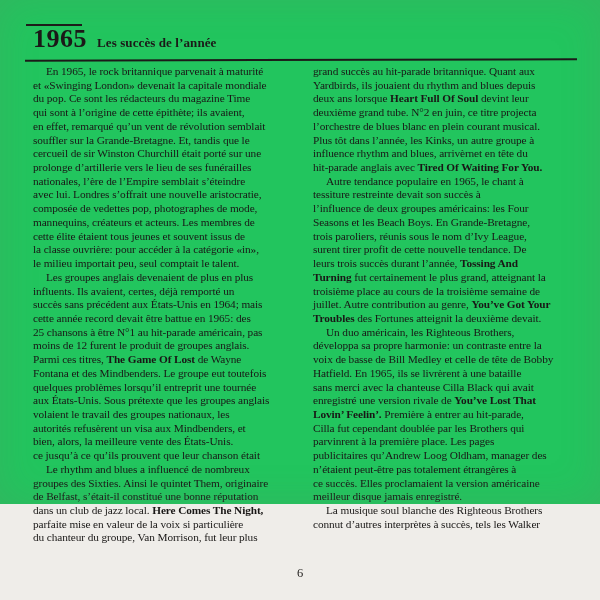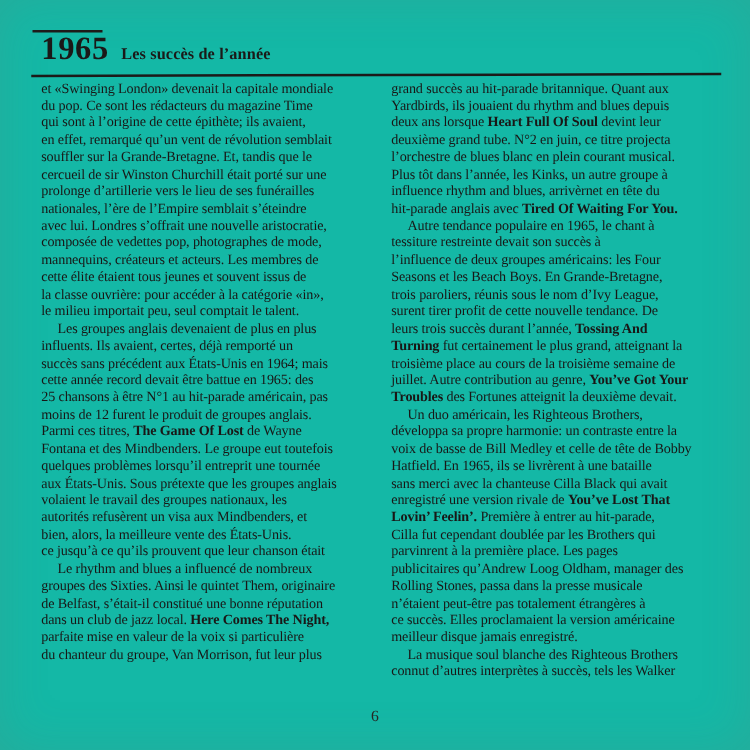--- a/index.html
+++ b/index.html
@@ -3,21 +3,21 @@
 <meta charset="utf-8">
 <style>
   html,body{margin:0;padding:0;}
   body{
     width:600px;height:600px;
     background:#efede9;
     font-family:"Liberation Serif","DejaVu Serif",serif;
     color:#1b1918;
     overflow:hidden;
   }
-  .page{position:relative;width:600px;height:600px;background:#14b8a6;}
+  .page{position:relative;width:600px;height:504px;background:#22c55e;}
   .page::after{content:"";position:absolute;inset:0;pointer-events:none;
     box-shadow:inset 0 0 40px rgba(120,115,105,0.18);}
   .year-rule{position:absolute;left:26px;top:24px;width:56px;height:2px;background:#1c1a19;}
   .header{position:absolute;left:33px;top:26px;display:flex;align-items:baseline;gap:10px;}
   .year{font-size:26px;font-weight:bold;letter-spacing:0.5px;line-height:1;}
   .title{font-size:13px;font-weight:bold;letter-spacing:0.1px;}
   .header-rule{position:absolute;left:25px;top:59px;width:552px;height:2px;background:#1c1a19;transform:rotate(-0.15deg);}
   .columns{position:absolute;left:33px;top:65px;display:flex;gap:12px;}
   .col{width:268px;}
   .line{
@@ -38,20 +38,21 @@
 <div class="page">
   <div class="year-rule"></div>
   <div class="header">
     <span class="year">1965</span>
     <span class="title">Les succès de l’année</span>
   </div>
   <div class="header-rule"></div>
 
   <div class="columns">
     <div class="col">
+        <div class="line indent"><span>En 1965, le rock britannique parvenait à maturité</span></div>
         <div class="line"><span>et «Swinging London» devenait la capitale mondiale</span></div>
         <div class="line"><span>du pop. Ce sont les rédacteurs du magazine </span><span class="i">Time</span></div>
         <div class="line"><span>qui sont à l’origine de cette épithète; ils avaient,</span></div>
         <div class="line"><span>en effet, remarqué qu’un vent de révolution semblait</span></div>
         <div class="line"><span>souffler sur la Grande-Bretagne. Et, tandis que le</span></div>
         <div class="line"><span>cercueil de sir Winston Churchill était porté sur une</span></div>
         <div class="line"><span>prolonge d’artillerie vers le lieu de ses funérailles</span></div>
         <div class="line"><span>nationales, l’ère de l’Empire semblait s’éteindre</span></div>
         <div class="line"><span>avec lui. Londres s’offrait une nouvelle aristocratie,</span></div>
         <div class="line"><span>composée de vedettes pop, photographes de mode,</span></div>
@@ -103,21 +104,20 @@
         <div class="line indent"><span>Un duo américain, les Righteous Brothers,</span></div>
         <div class="line"><span>développa sa propre harmonie: un contraste entre la</span></div>
         <div class="line"><span>voix de basse de Bill Medley et celle de tête de Bobby</span></div>
         <div class="line"><span>Hatfield. En 1965, ils se livrèrent à une bataille</span></div>
         <div class="line"><span>sans merci avec la chanteuse Cilla Black qui avait</span></div>
         <div class="line"><span>enregistré une version rivale de </span><span class="b">You’ve Lost That</span></div>
         <div class="line"><span class="b">Lovin’ Feelin’.</span><span> Première à entrer au hit-parade,</span></div>
         <div class="line"><span>Cilla fut cependant doublée par les Brothers qui</span></div>
         <div class="line"><span>parvinrent à la première place. Les pages</span></div>
         <div class="line"><span>publicitaires qu’Andrew Loog Oldham, manager des</span></div>
-        <div class="line"><span>Rolling Stones, passa dans la presse musicale</span></div>
         <div class="line"><span>n’étaient peut-être pas totalement étrangères à</span></div>
         <div class="line"><span>ce succès. Elles proclamaient la version américaine</span></div>
         <div class="line"><span>meilleur disque jamais enregistré.</span></div>
         <div class="line indent"><span>La musique soul blanche des Righteous Brothers</span></div>
         <div class="line"><span>connut d’autres interprètes à succès, tels les Walker</span></div>
       </div>
   </div>
 
   <div class="pagenum">6</div>
 </div>

